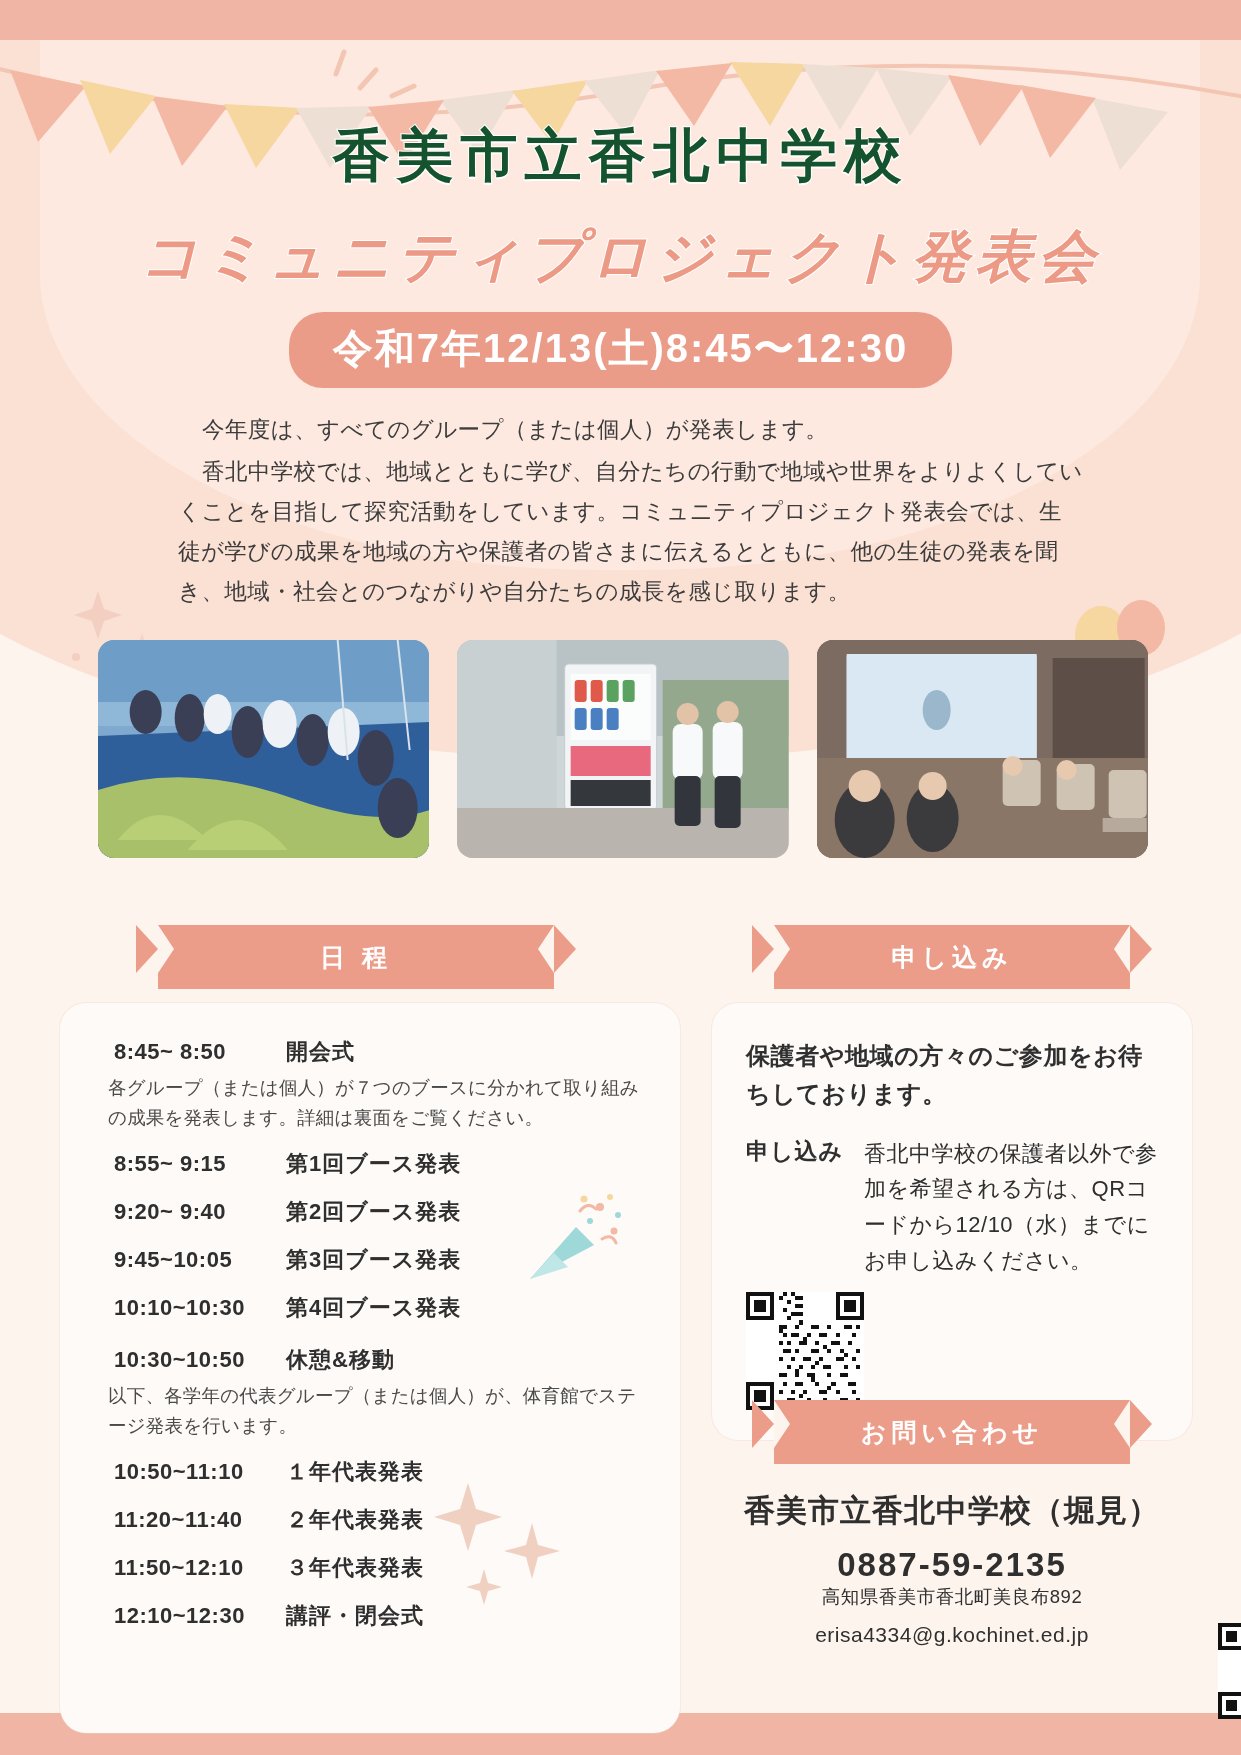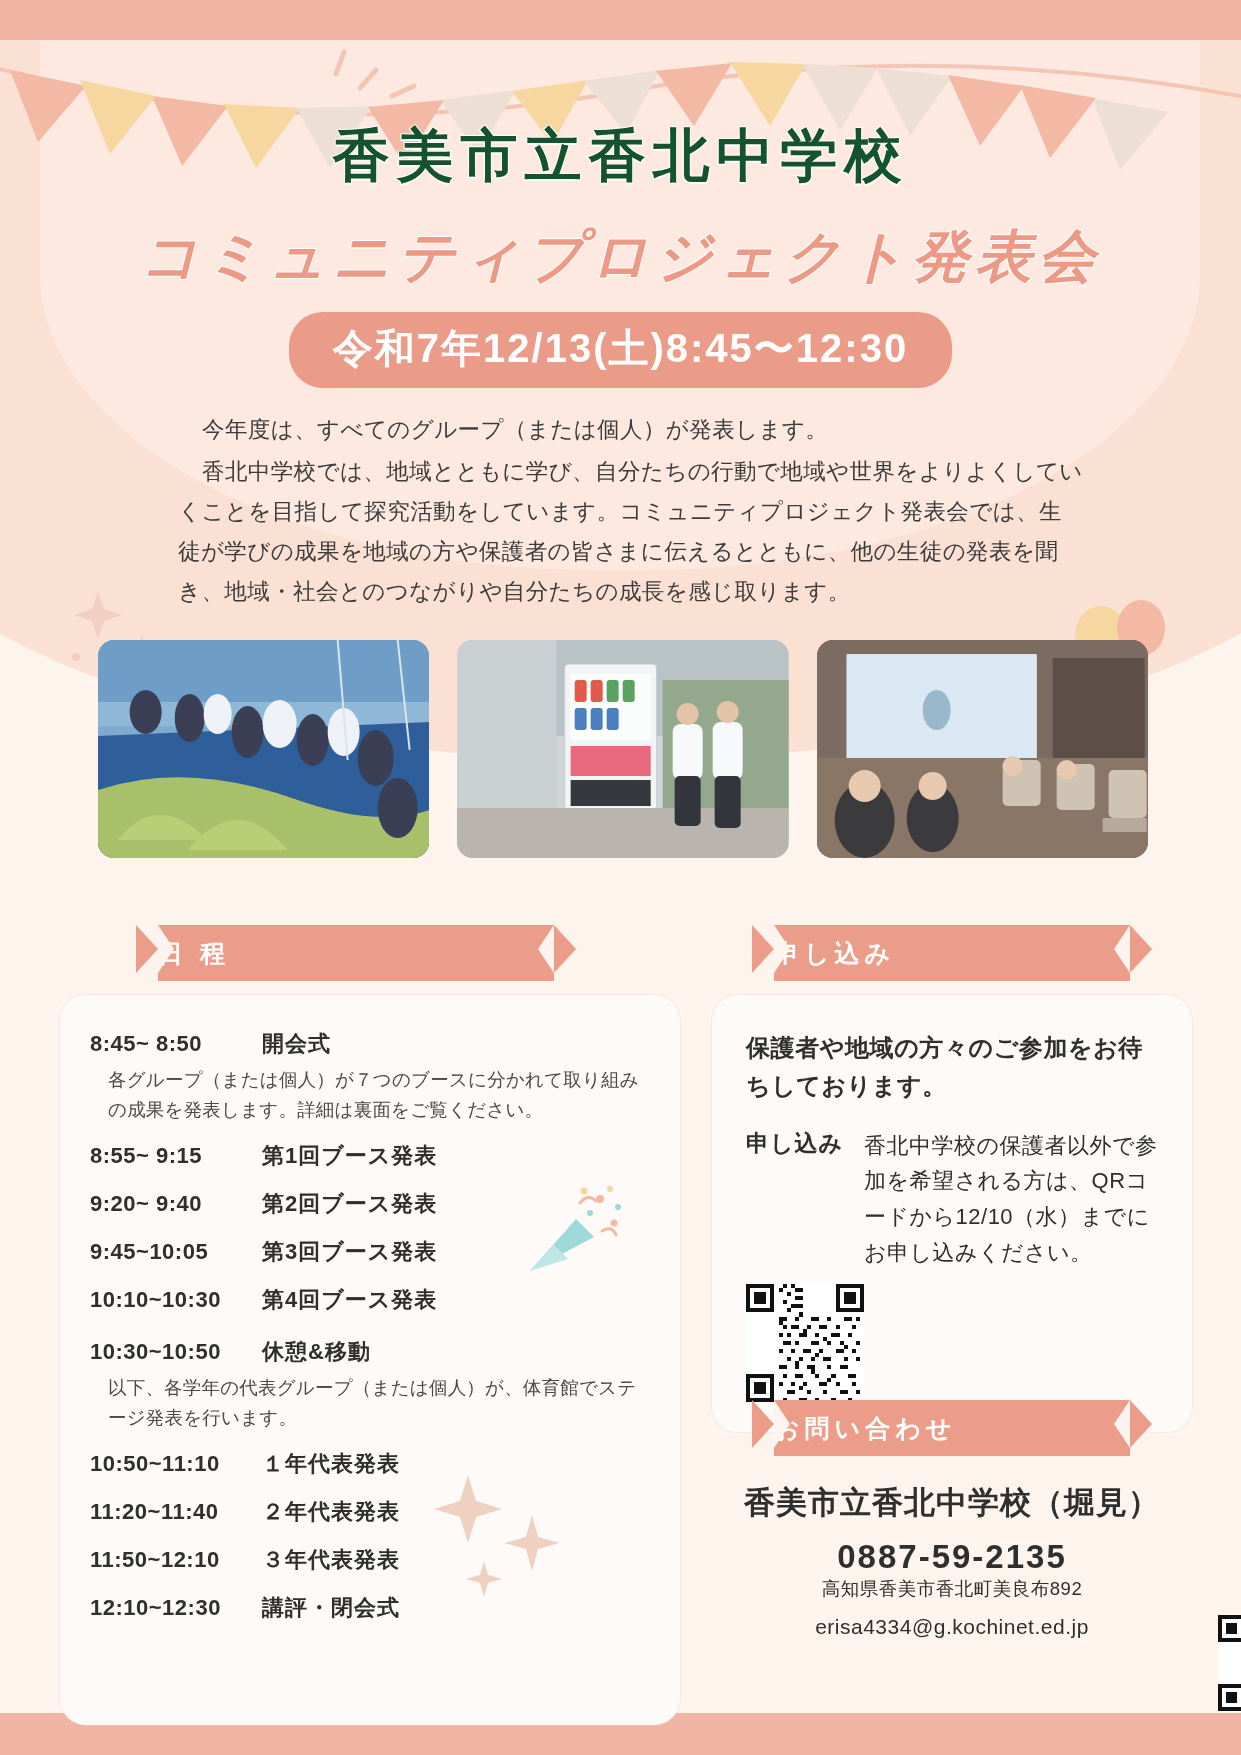--- a/index.html
+++ b/index.html
@@ -112,27 +112,27 @@
   }
   .photo svg { display: block; width: 100%; height: 100%; }
 
   
   .balloons { position: absolute; right: 52px; top: 600px; width: 130px; height: 130px; z-index: 4; }
   .sparkle-tl { position: absolute; left: 58px; top: 575px; width: 110px; height: 110px; z-index: 4; }
 
   
   .ribbon {
     position: relative;
-    height: 56px;
+    height: 64px;
     background: #ec9d8a;
     color: #fff;
     font-size: 25px;
     font-weight: bold;
     letter-spacing: 5px;
-    display: flex; align-items: center; 
+    display: flex; align-items: center; justify-content: center;
   }
   .ribbon::before, .ribbon::after {
     content: "";
     position: absolute; top: 0;
     border-style: solid;
     width: 0; height: 0;
   }
   .ribbon::before {
     left: -22px;
     border-width: 24px 0 24px 22px;
@@ -175,20 +175,21 @@
     display: flex; align-items: baseline;
     margin-bottom: 4px;
   }
   .sch-time {
     width: 172px;
     font-size: 22px;
     font-weight: bold;
     color: #2f2f2f;
     letter-spacing: 0.5px;
     white-space: pre;
+    margin-left: 24px;
   }
   .sch-label {
     font-size: 22px;
     font-weight: bold;
     color: #2f2f2f;
     letter-spacing: 1px;
   }
   .sch-note {
     font-size: 18.5px;
     line-height: 1.62;

